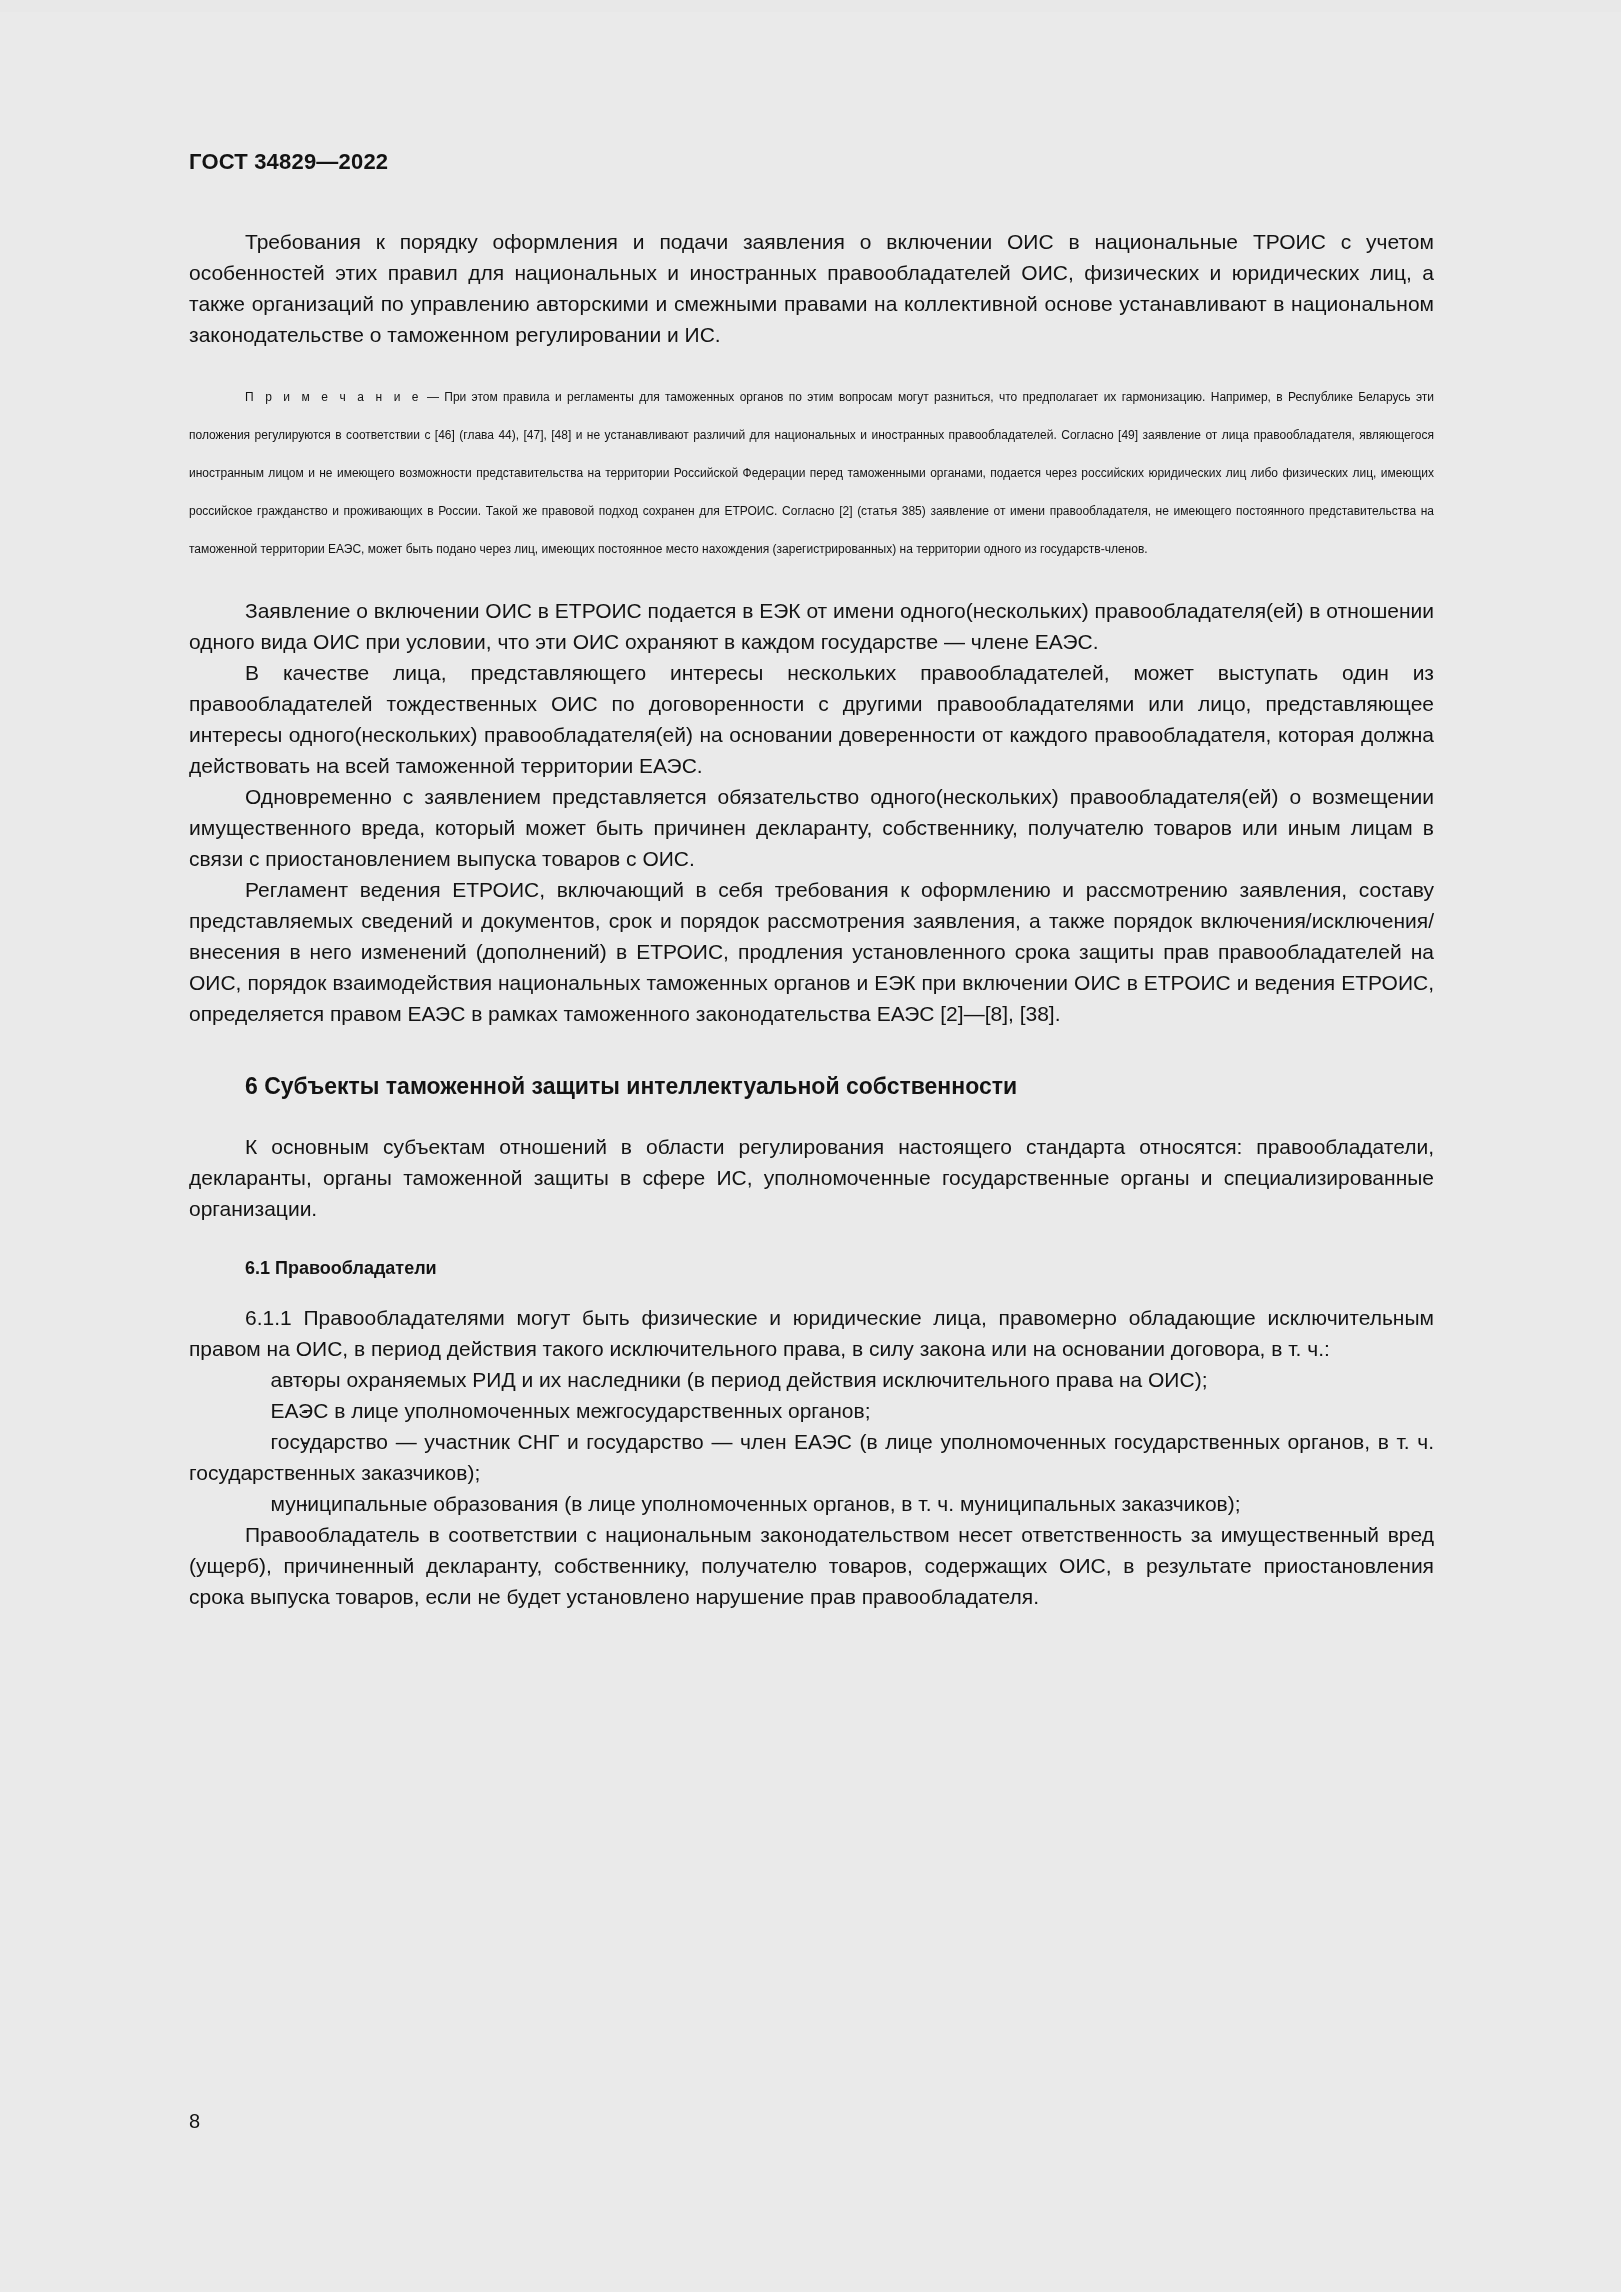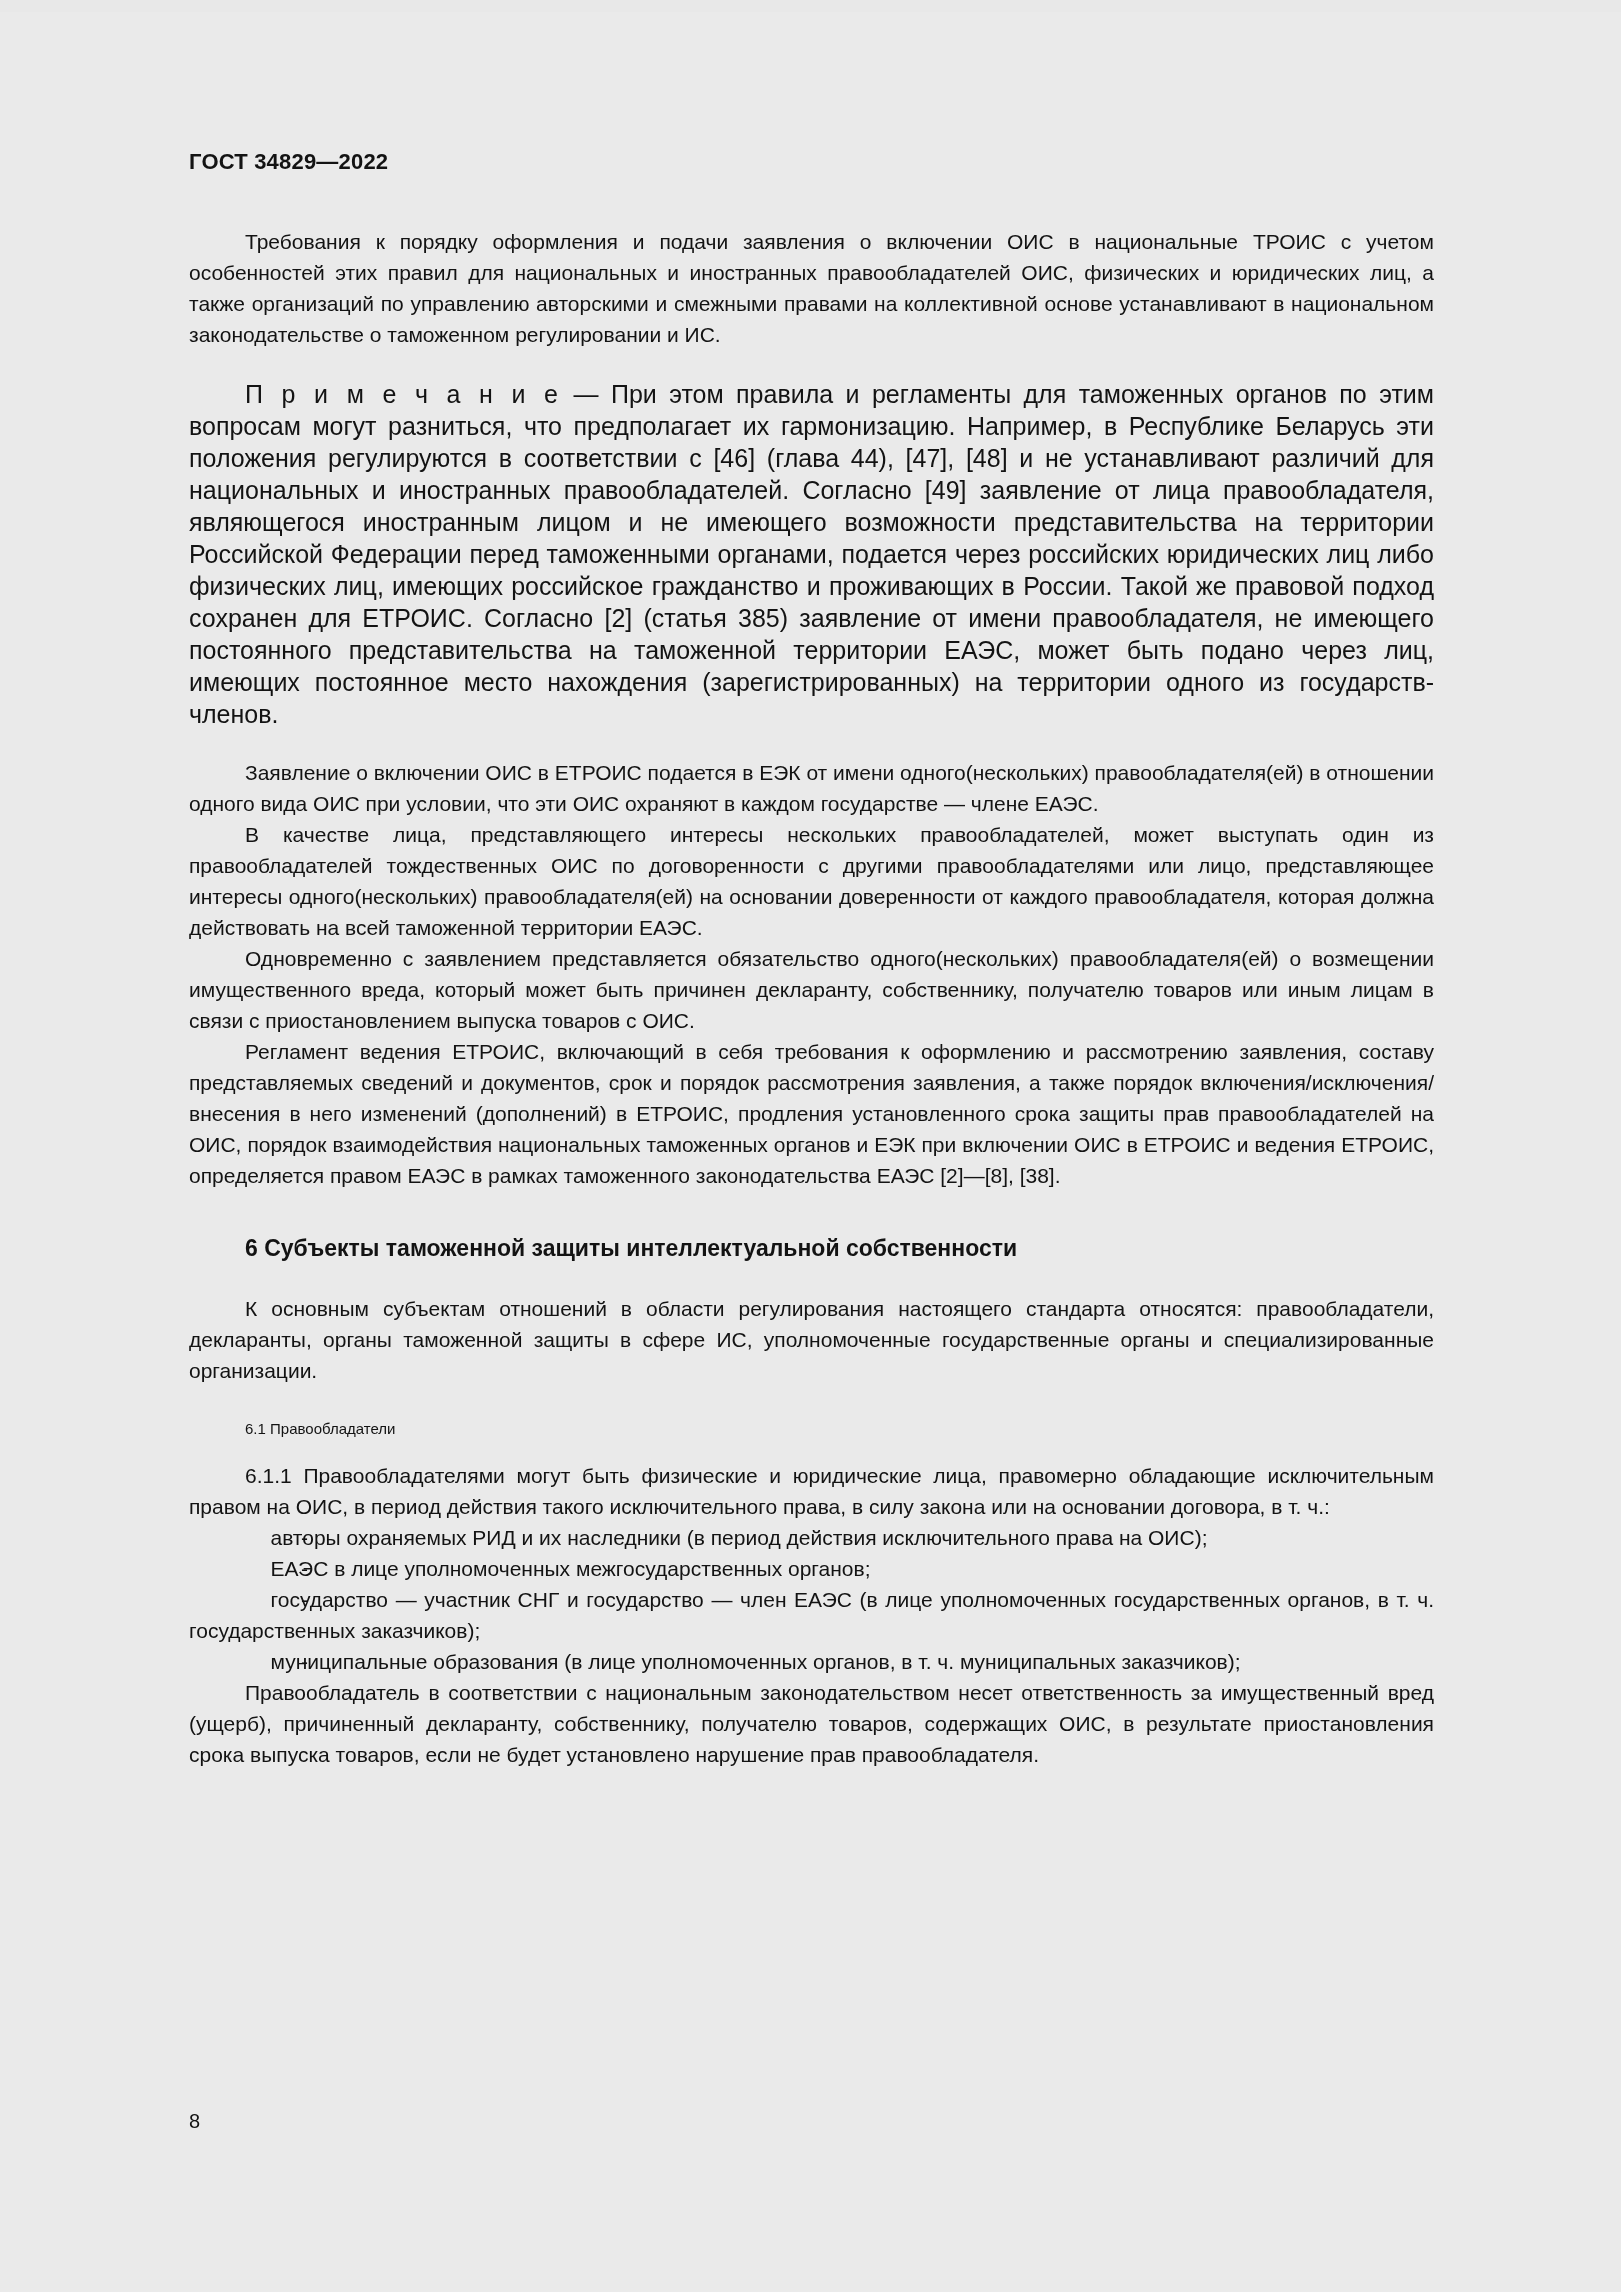--- a/index.html
+++ b/index.html
@@ -39,33 +39,33 @@
     text-justify: inter-word;
     hyphens: manual;
   }
   p.ind {
     text-indent: 56px;
   }
   .note-label {
     letter-spacing: 3.1px;
   }
   .note {
-    font-size: 25px;
-    line-height: 32px;
+    font-size: 12px;
+    line-height: 38px;
   }
   h2.section {
     font-size: 23px;
     font-weight: bold;
     margin: 43px 0 29px 0;
     text-indent: 56px;
     line-height: 1.3;
   }
   h3.subsection {
-    font-size: 15px;
-    font-weight: normal;
+    font-size: 18px;
+    font-weight: bold;
     margin: 33px 0 21.6px 0;
     text-indent: 56px;
     line-height: 1.3;
   }
   .gap-top {
     margin-top: 27.4px;
   }
   .list-item {
     text-indent: 56px;
   }

